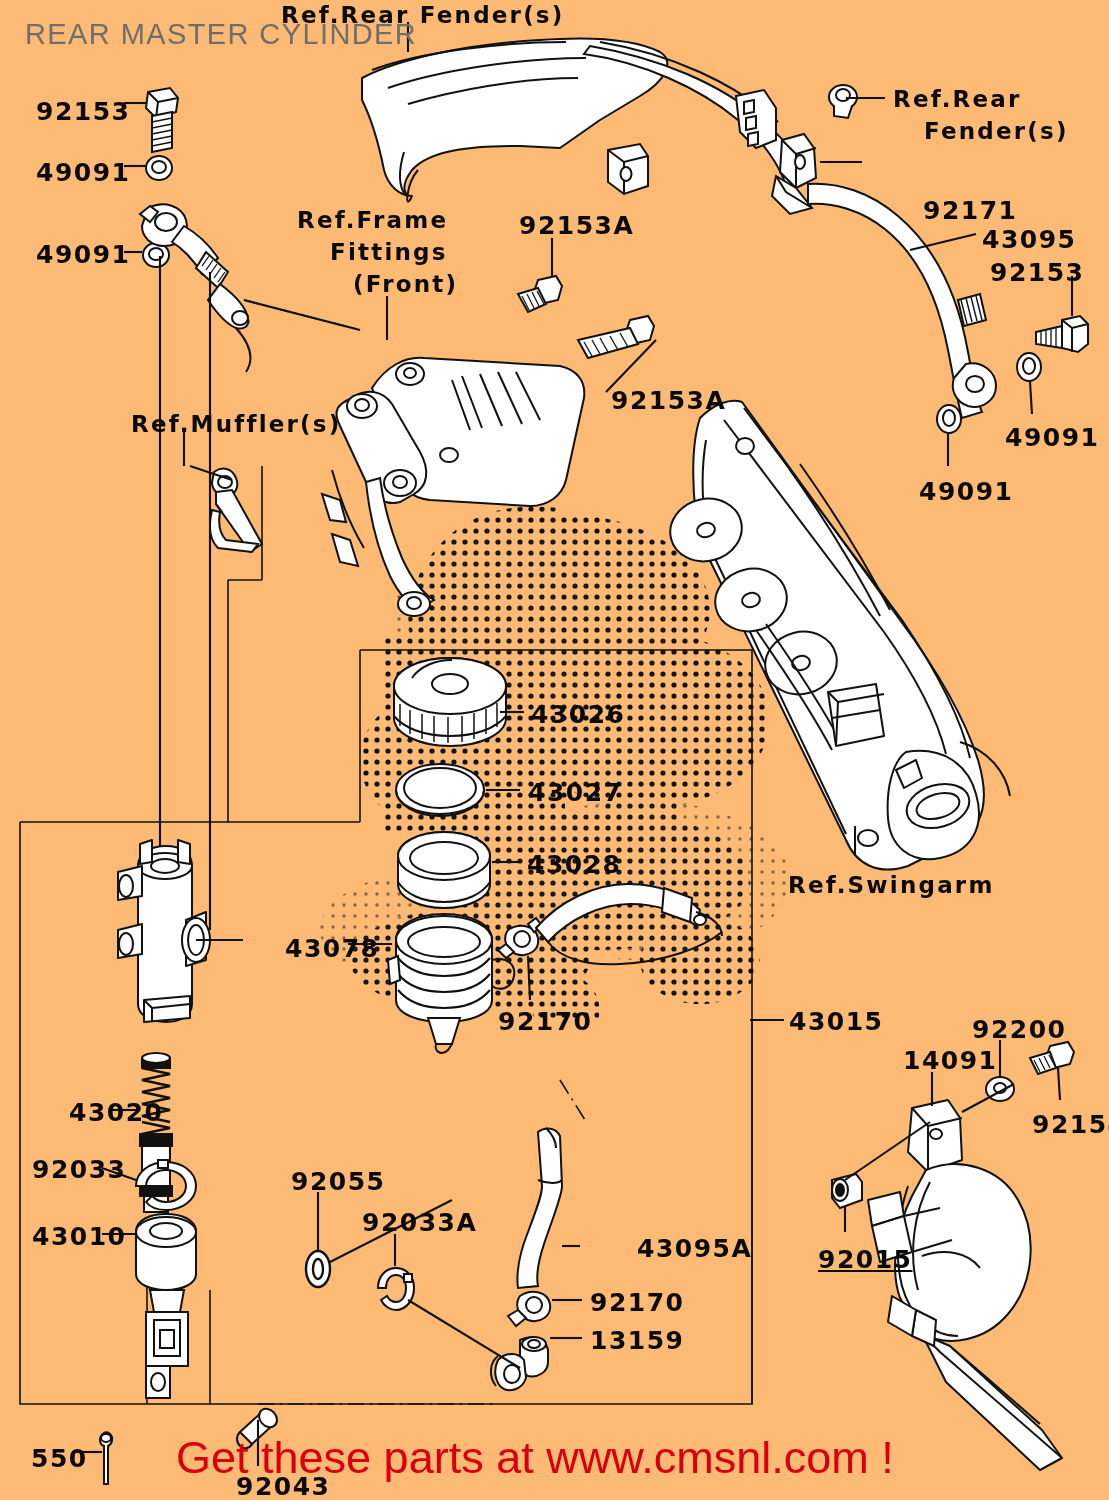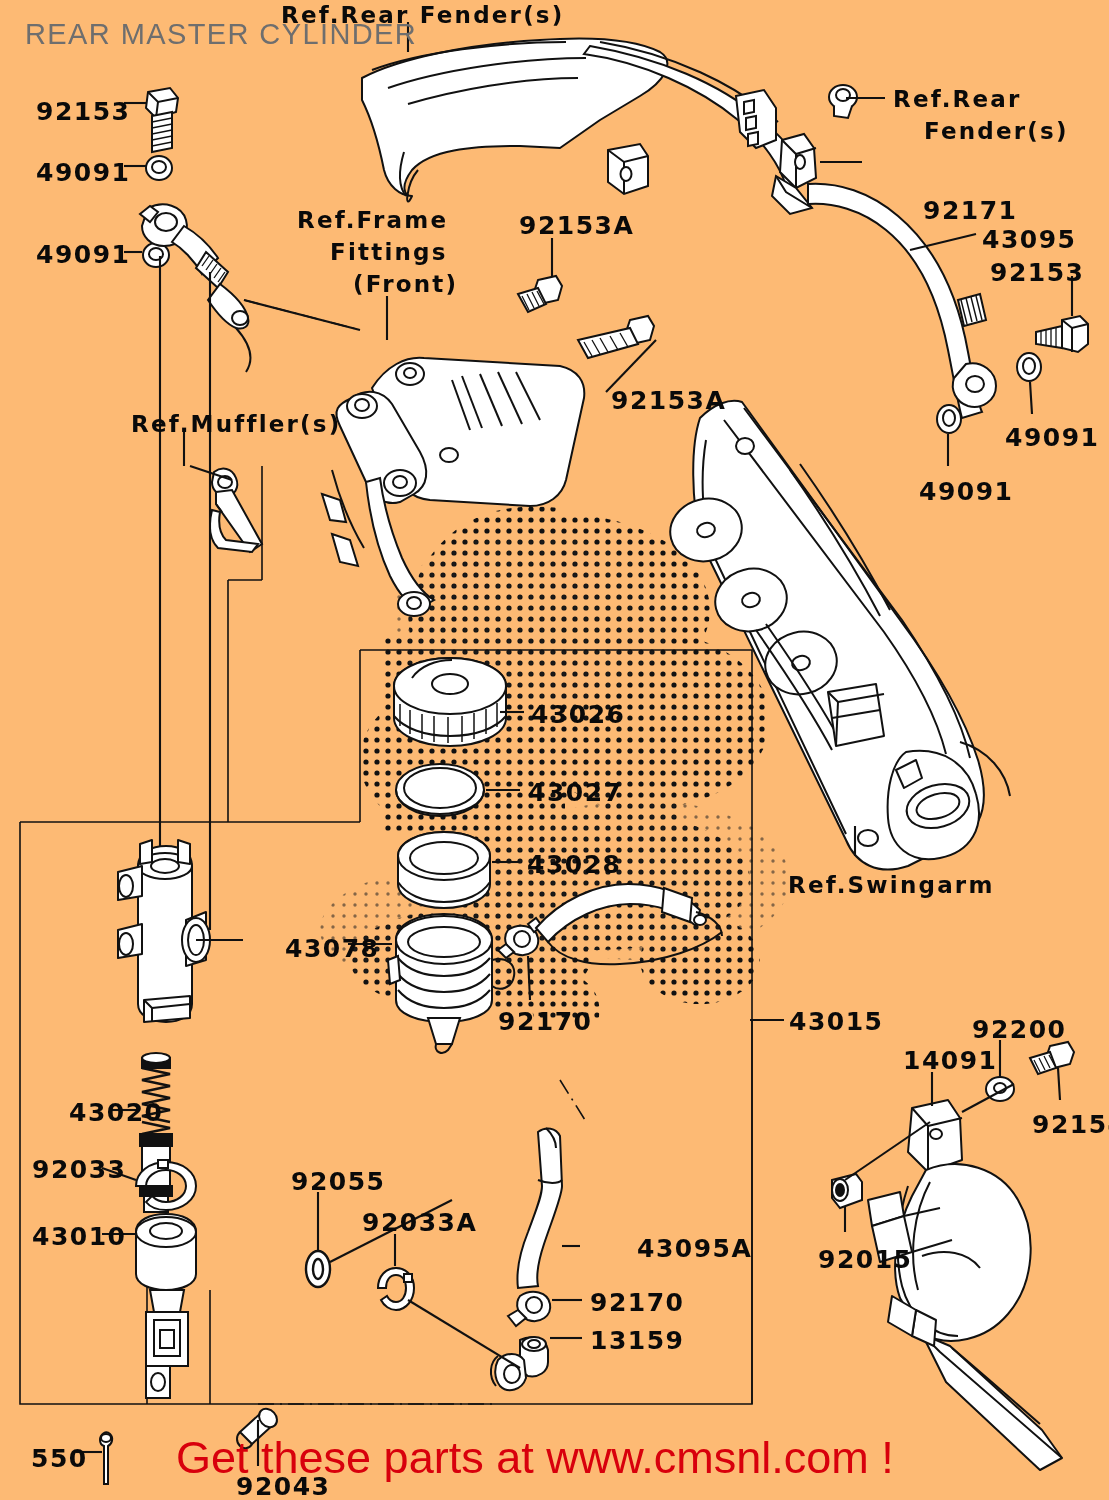--- a/index.html
+++ b/index.html
@@ -638,21 +638,21 @@
   <div class="lbl" style="left:531px; top:700px;">43026</div>
   <div class="lbl" style="left:528px; top:778px;">43027</div>
   <div class="lbl" style="left:527px; top:850px;">43028</div>
   <div class="lbl" style="left:285px; top:934px;">43078</div>
   <div class="lbl" style="left:498px; top:1007px;">92170</div>
   <div class="lbl ref" style="left:788px; top:872px;">Ref.Swingarm</div>
   <div class="lbl" style="left:789px; top:1007px;">43015</div>
   <div class="lbl" style="left:972px; top:1015px;">92200</div>
   <div class="lbl" style="left:903px; top:1046px;">14091</div>
   <div class="lbl" style="left:1032px;top:1110px;">92154</div>
-  <div class="lbl" style="left:818px; top:1245px;">92015</div>
+  <div class="lbl" style="left:818px; top:1245px;text-decoration:underline;">92015</div>
   <div class="lbl" style="left:45px;  top:1098px;margin-left:24px;">43020</div>
   <div class="lbl" style="left:32px;  top:1155px;">92033</div>
   <div class="lbl" style="left:32px;  top:1222px;">43010</div>
   <div class="lbl" style="left:291px; top:1167px;">92055</div>
   <div class="lbl" style="left:362px; top:1208px;">92033A</div>
   <div class="lbl" style="left:622px; top:1234px;margin-left:15px;">43095A</div>
   <div class="lbl" style="left:590px; top:1288px;">92170</div>
   <div class="lbl" style="left:590px; top:1326px;">13159</div>
   <div class="lbl" style="left:31px;  top:1444px;">550</div>
   <div class="lbl" style="left:236px; top:1472px;">92043</div>

